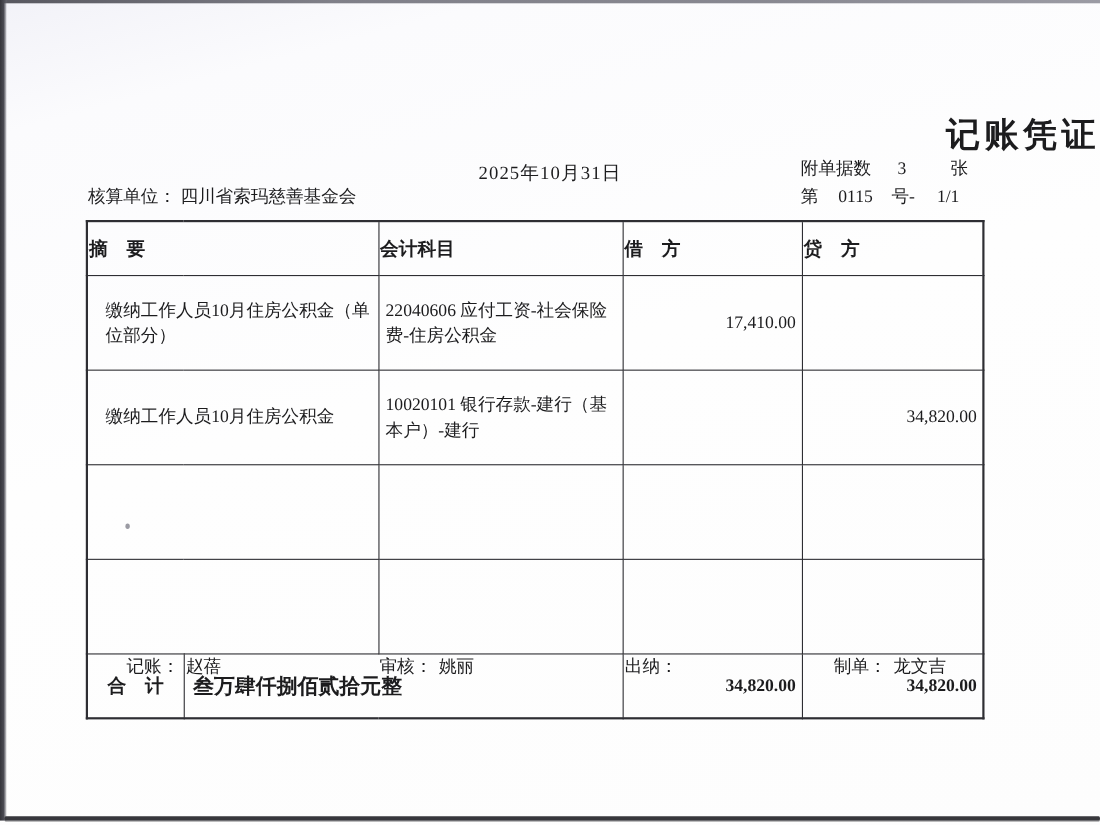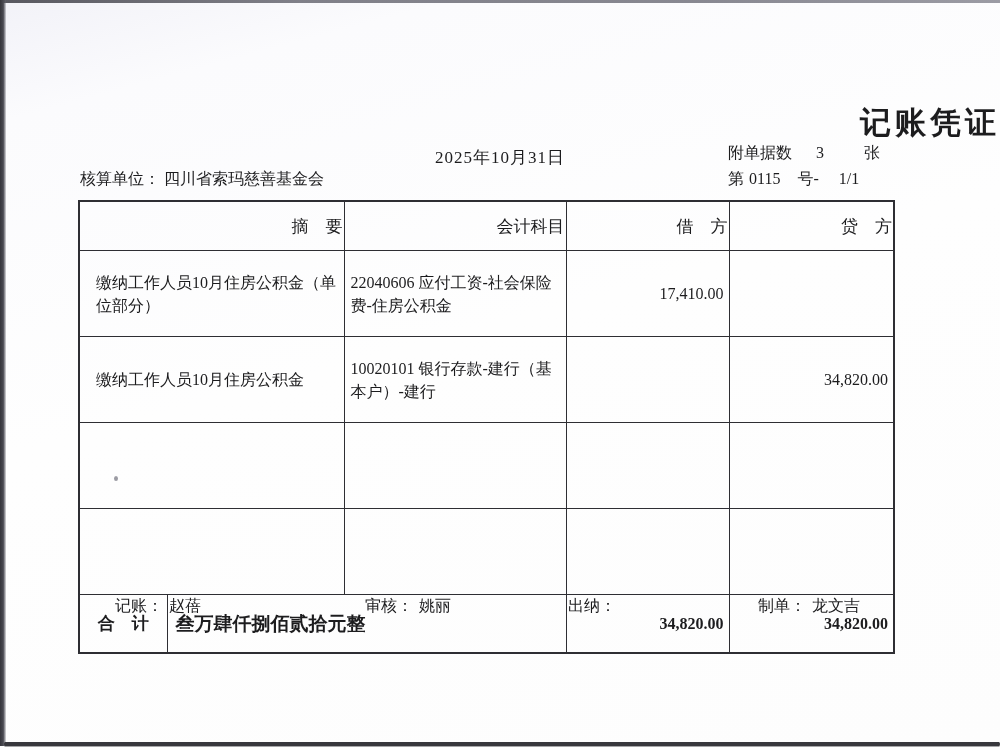--- a/index.html
+++ b/index.html
@@ -47,21 +47,21 @@
     text-align: center;
     font-size: 17px; letter-spacing: 1px;
   }
   .top-right {
     position: absolute; left: 728px; top: 143px; width: 170px;
     font-size: 16px;
   }
   .top-right .line { height: 26px; white-space: nowrap; }
   .tr-count { margin-left: 20px; }
   .tr-unit { margin-left: 36px; }
-  .tr-num { margin-left: 1px; }
+  .tr-num { margin-left: 14px; }
   .tr-suffix { margin-left: 13px; }
   .tr-page { margin-left: 16px; }
   .unit-line {
     position: absolute; left: 80px; top: 169px;
     font-size: 16px; white-space: nowrap;
   }
   .unit-line .unit-value { margin-left: 4px; }
 
   table.voucher {
     position: absolute; left: 78px; top: 200px;
@@ -70,22 +70,22 @@
     table-layout: fixed;
     font-size: 16px;
   }
   table.voucher td {
     border: 1px solid #2e2e33;
     overflow: hidden;
   }
   table.voucher { border: 2px solid #2e2e33; }
   tr.hdr td {
     height: 46px;
-    text-align: right; vertical-align: middle;
-    font-weight: normal; font-size: 17px;
+    text-align: left; vertical-align: middle;
+    font-weight: bold; font-size: 17px;
   }
   tr.data td { height: 55px; }
   .c-sum {
     vertical-align: middle;
     padding: 3px 1px 3px 16px;
     line-height: 23px;
   }
   .c-acct {
     vertical-align: middle;
     padding: 15px 6px;
@@ -102,21 +102,21 @@
   }
   .c-words {
     vertical-align: middle; padding-left: 8px; font-size: 19px;
   }
   .footer {
     position: absolute; left: 0; top: 596px; width: 1000px; height: 24px;
     font-size: 16px;
   }
   .footer .sig { position: absolute; white-space: nowrap; }
   .sig-bookkeeper { left: 115px; }
-  .sig-reviewer   { left: 345px; margin-left: 20px; }
+  .sig-reviewer   { left: 345px; }
   .sig-cashier    { left: 568px; }
   .sig-preparer   { left: 758px; }
   .sig .sig-value { margin-left: 6px; text-align: right; }
 </style>
 </head>
 <body>
 
 <div class="paper">
 
   <div class="scan-top"></div>

